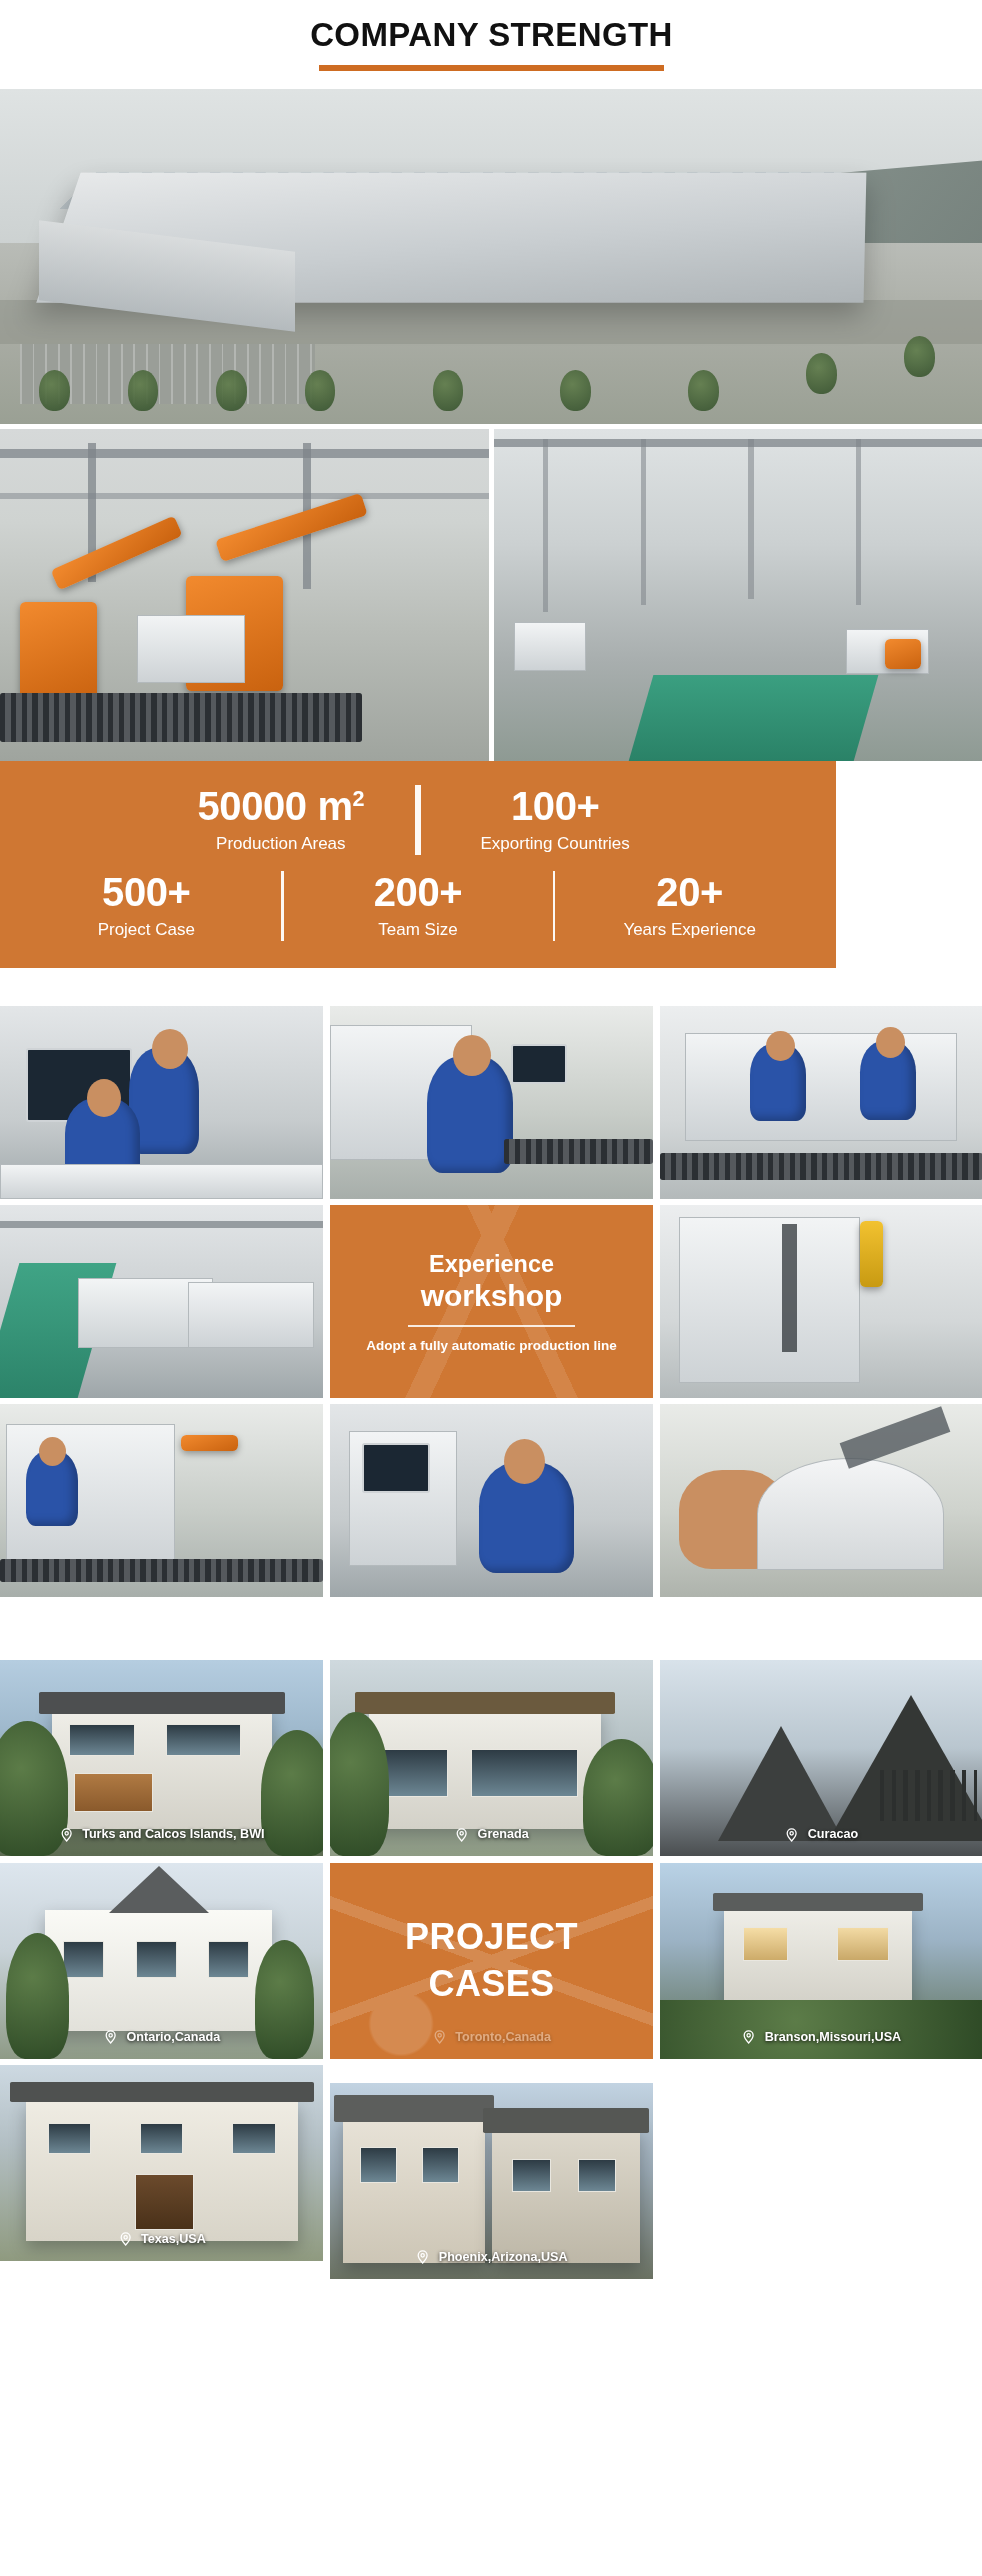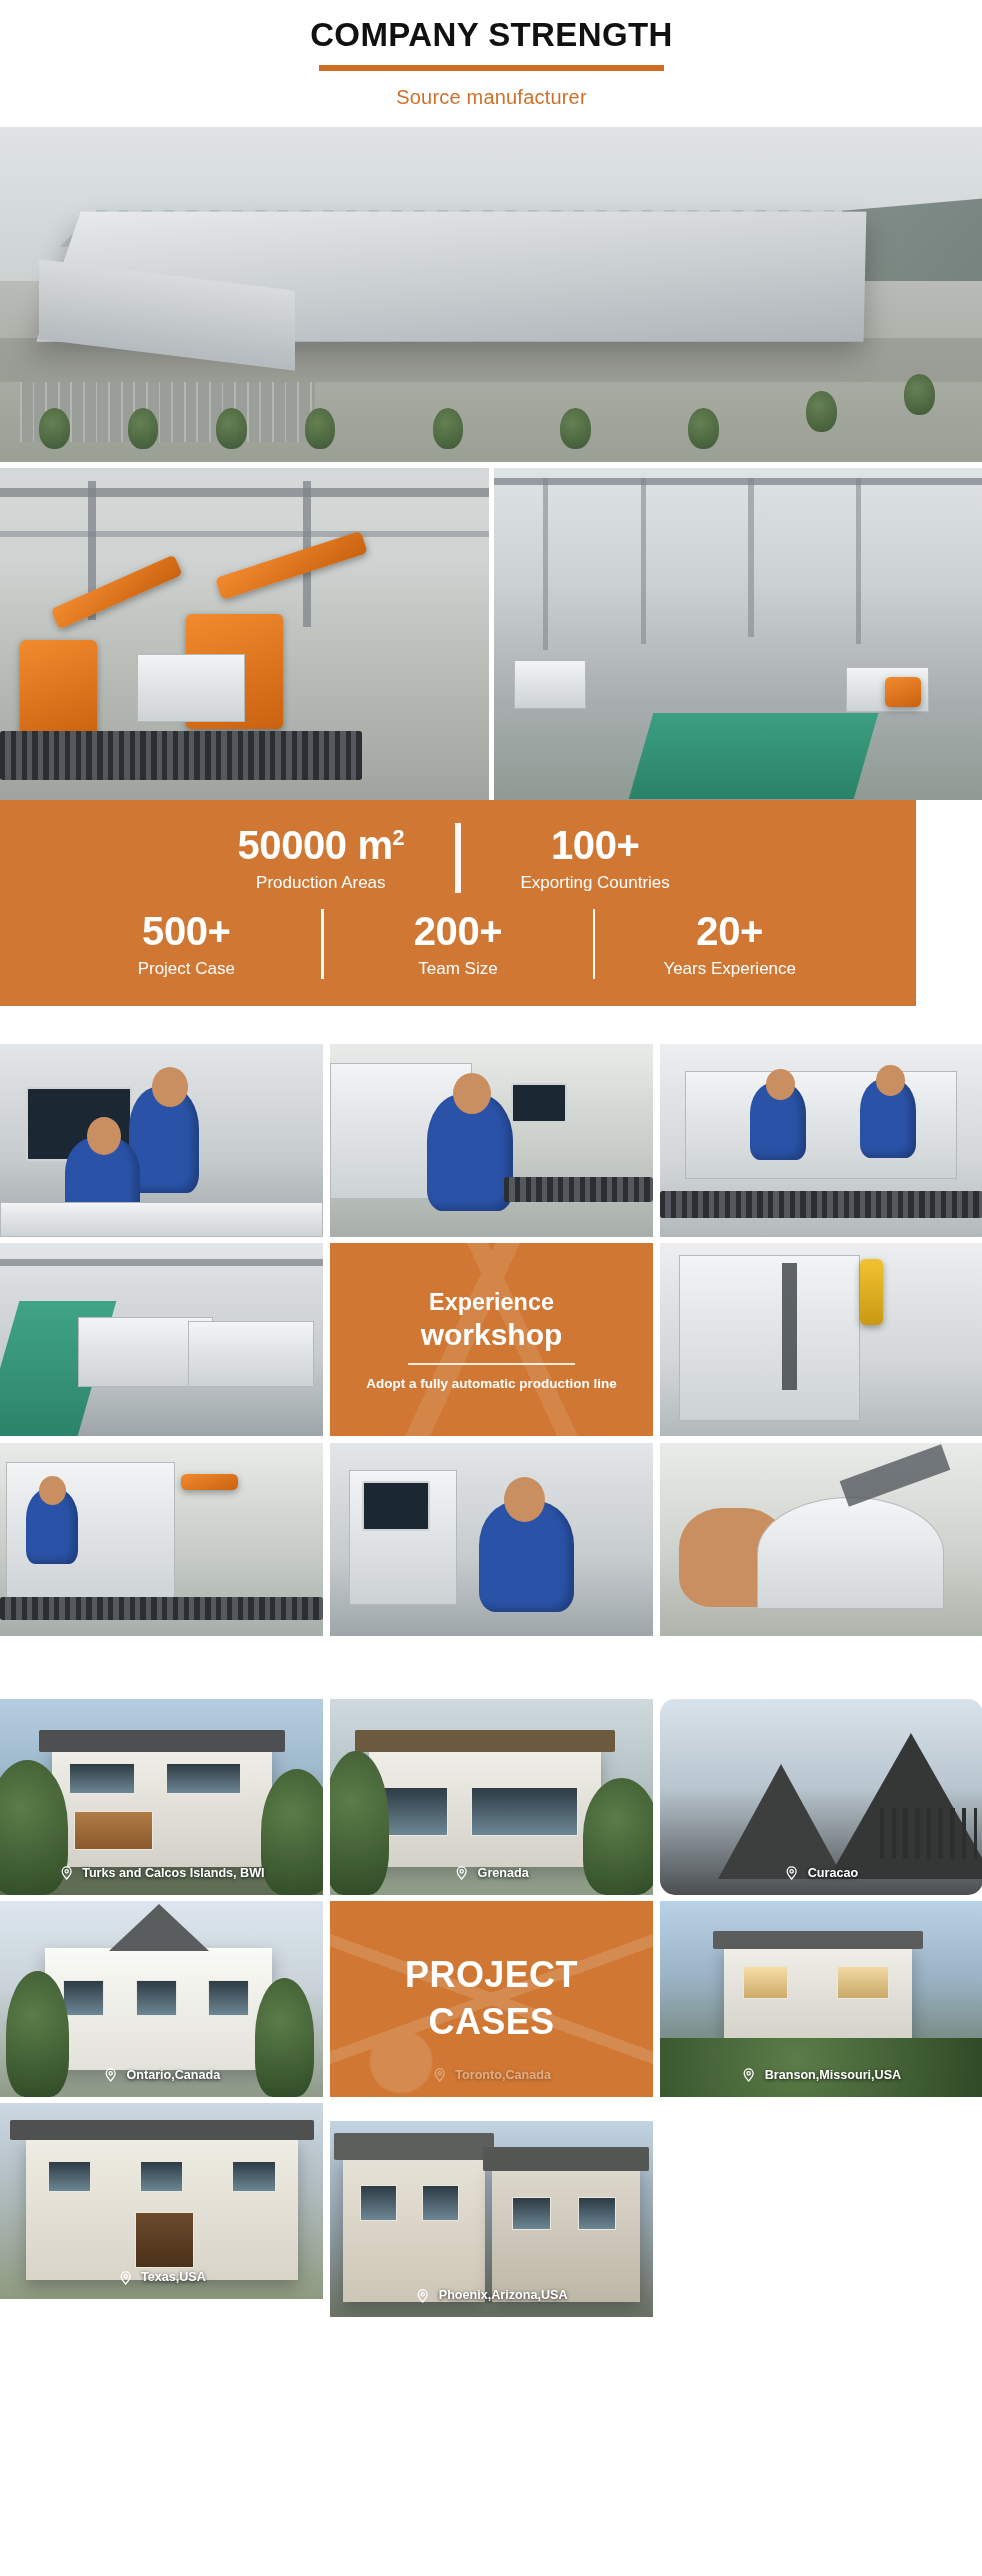--- a/index.html
+++ b/index.html
@@ -71,21 +71,21 @@
   .beam { position:absolute; background:#7d8489; opacity:.75; }
   .robot-arm { position:absolute; background: linear-gradient(160deg,#f28a2e,#c9620f);
       border-radius: 5.4px; box-shadow: 0 2.7px 7.2px rgba(0,0,0,.35); }
   .floor-green { position:absolute; left:30%; bottom:0; width:46%; height:26%;
       background: linear-gradient(180deg,#2f9e7c,#1f7f62); transform: skewX(-16deg); opacity:.9;}
   .conveyor { position:absolute; background: repeating-linear-gradient(90deg,#2b2f33 0 5.4px,#55595d 5.4px 10.8px);
       border-radius:2.7px; }
 
   
   .stats {
-    width: 916px;
+    width: 836px;
     background: #cf7733;
     padding: 23.4px 0 27px;
     margin-top: 0;
   }
   .stats-row { display: flex; align-items: center; justify-content: center; }
   .stats-row + .stats-row { margin-top: 16px; }
   .stat { width: 269px; text-align: center; color: #ffffff; }
   .stat-value {
     font-size: 40px;
     font-weight: bold;
@@ -128,21 +128,21 @@
   }
   .ws-title1 { font-size: 23.4px; font-weight: bold; position:relative; }
   .ws-title2 { font-size: 30px; font-weight: bold; margin-top: 1.8px; position:relative; }
   .ws-sep { width: 167px; height: 1.8px; background: rgba(255,255,255,.85); margin: 11.7px 0 10.8px; position:relative;}
   .ws-desc { font-size: 13.5px; font-weight: bold; position:relative; }
 
   
   .pc-tile { position: relative; height: 196px; overflow: hidden; }
   .ph-1 { background: linear-gradient(180deg,#b5cde0 0%,#9fb9cd 35%,#7d8d74 70%,#5d6b52 100%); }
   .ph-2 { background: linear-gradient(180deg,#cfd9de 0%,#b7c3c6 40%,#8e9b84 100%); }
-  .ph-3 { background: linear-gradient(180deg,#d8e2ea 0%,#b9c6cf 45%,#4a4e50 100%); border-radius: 15px; }
+  .ph-3 { background: linear-gradient(180deg,#d8e2ea 0%,#b9c6cf 45%,#4a4e50 100%); }
   .ph-4 { background: linear-gradient(180deg,#dde6ee 0%,#c8d2d8 45%,#8e9a86 100%); }
   .ph-5 { background: linear-gradient(180deg,#2a5f9e 0%,#4a7fb5 40%,#5d6d72 100%); }
   .ph-6 { background: linear-gradient(180deg,#b9d2e6 0%,#9bb2c4 40%,#586a4e 100%); }
   .ph-7 { background: linear-gradient(180deg,#cdd9e2 0%,#b3bfc4 40%,#8f9a7f 100%); }
   .ph-8 { background: linear-gradient(180deg,#c2d3e2 0%,#9aa9b4 45%,#6b7263 100%); margin-top: 18px; }
   .house {
     position:absolute; left:16%; bottom:14%; width:68%; height:62%;
     background: linear-gradient(180deg,#f0efe9,#d3d1c8);
     box-shadow: 0 7.2px 16px rgba(0,0,0,.25);
   }
@@ -187,21 +187,20 @@
   .cases-loc { opacity: .38; }
 </style>
 </head>
 <body>
 
 <div class="page">
 
   <div class="header">
     <div class="header-title">COMPANY STRENGTH</div>
     <div class="header-rule"></div>
-    <div class="header-sub">Source manufacturer</div>
   </div>
 
   <div class="hero img">
     <div class="water"></div>
     <div class="ground"></div>
     <div class="road"></div>
     <div class="bldg-roof"></div>
     <div class="bldg-main"></div>
     <div class="bldg-front"></div>
     <div class="lot"></div>

